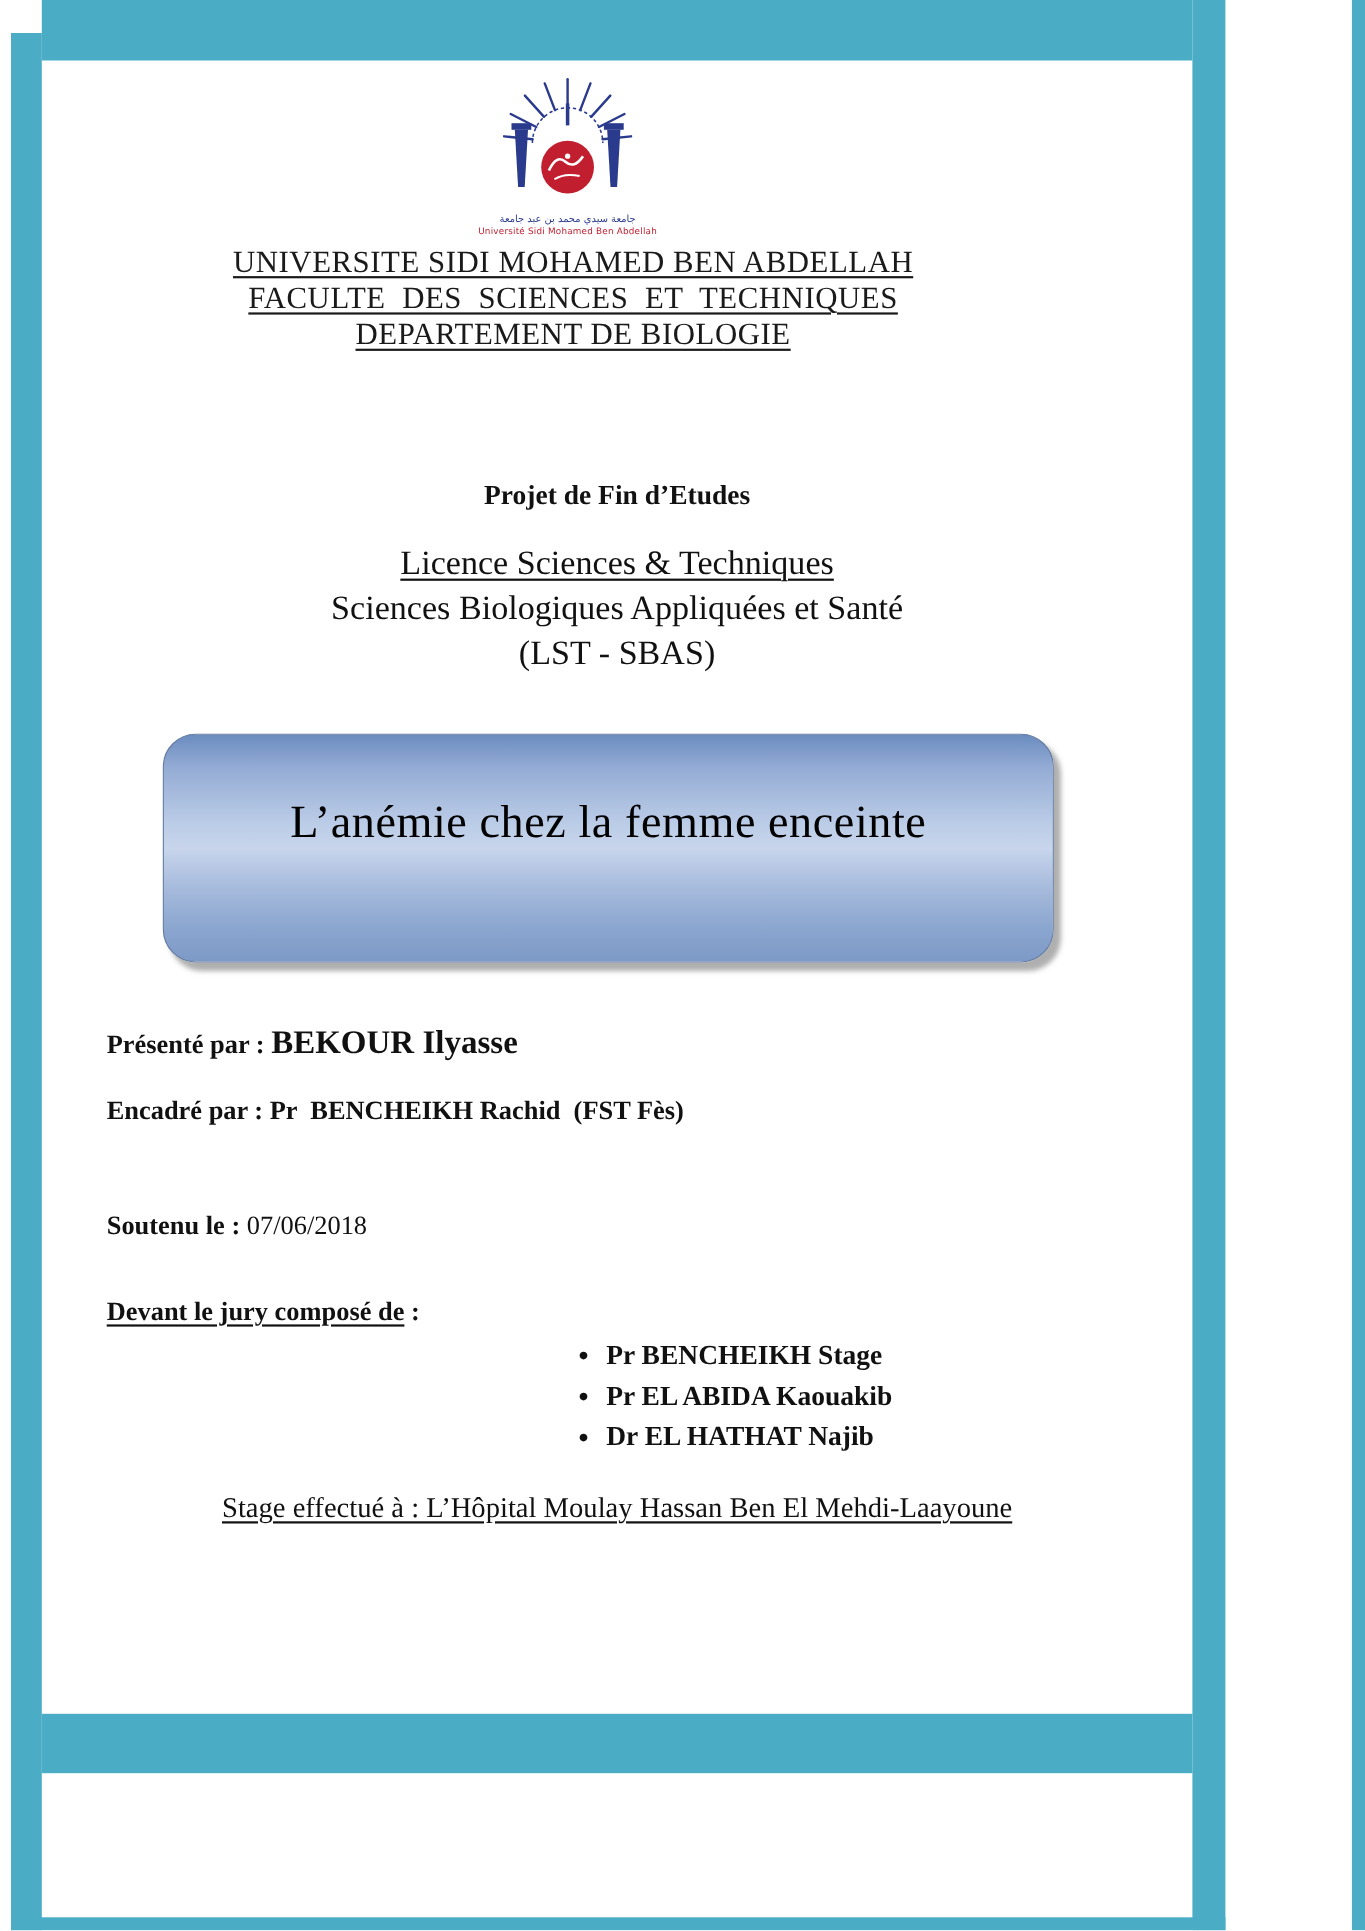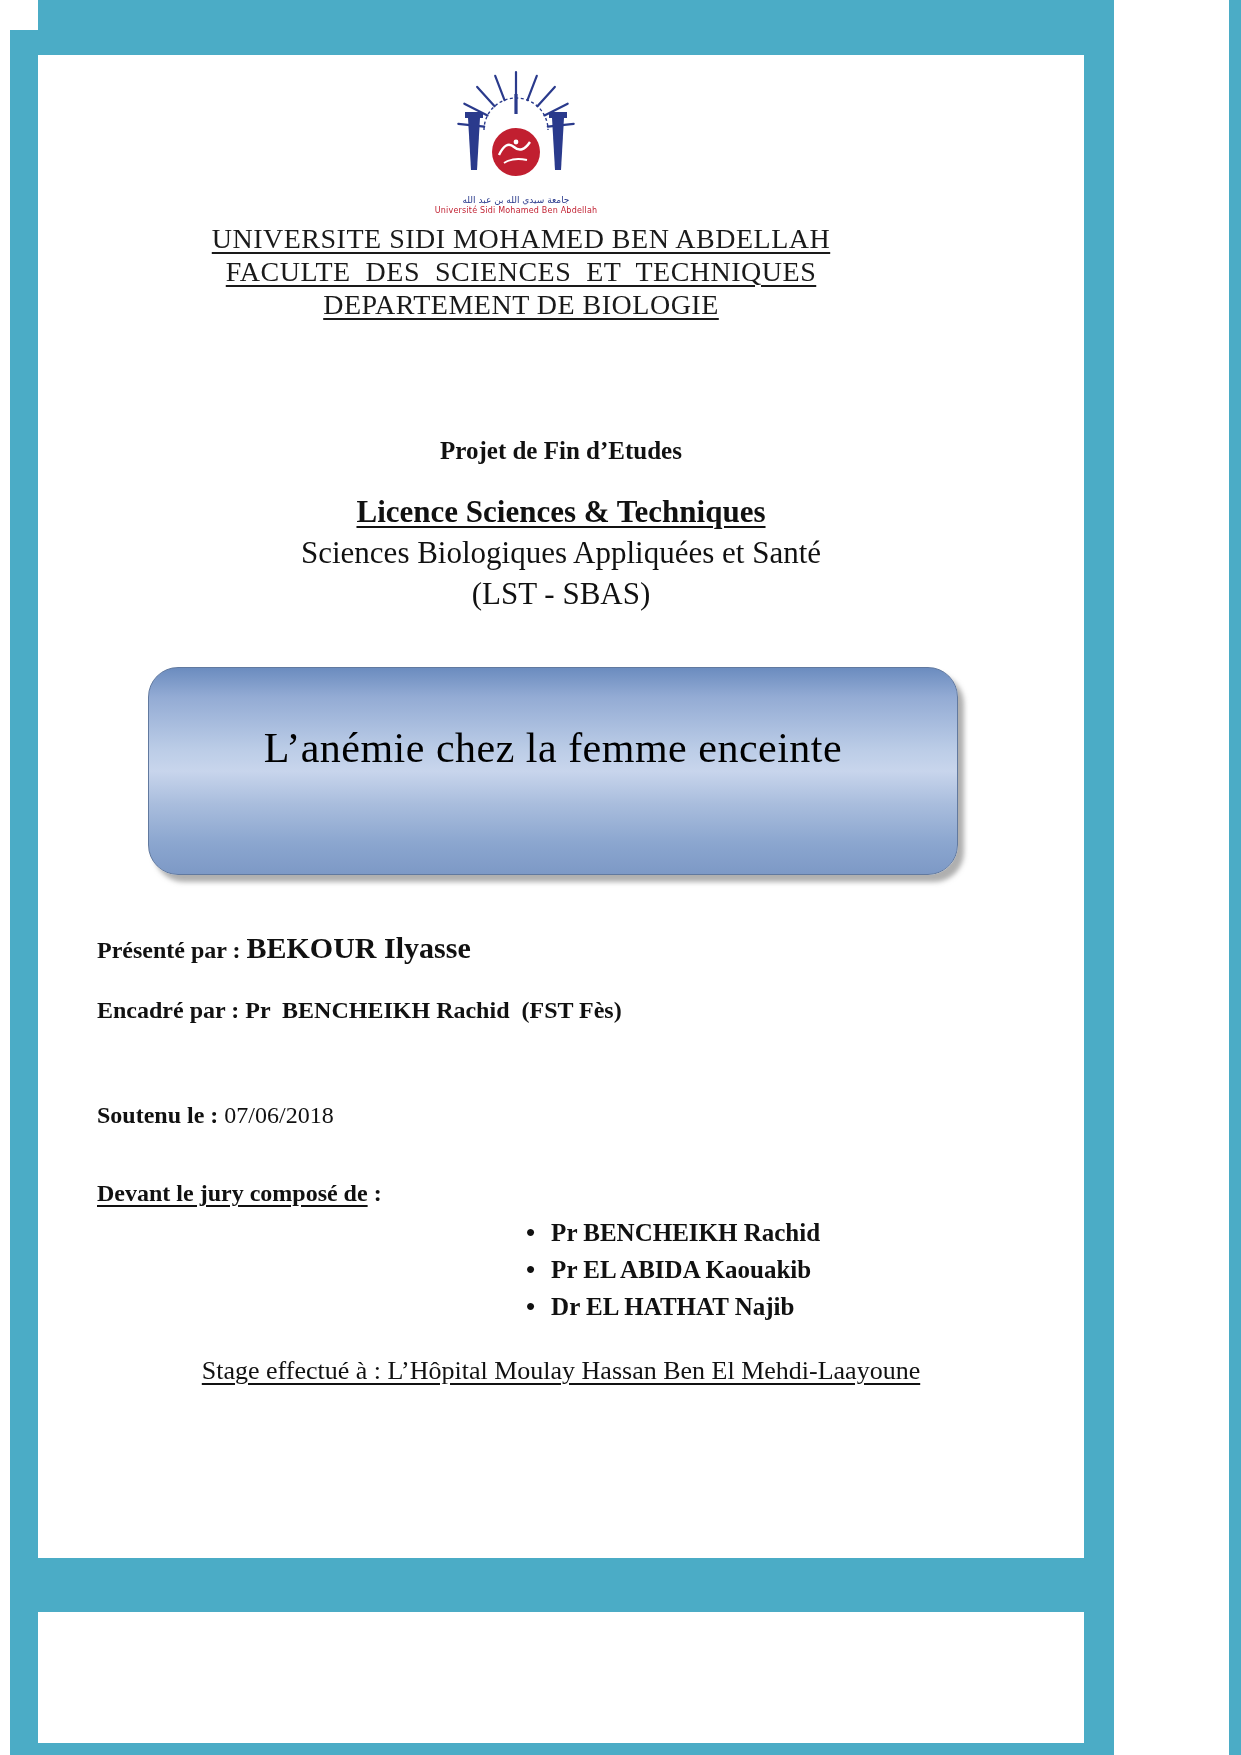--- a/index.html
+++ b/index.html
@@ -66,21 +66,21 @@
     transform: translateX(-40px);
     font-size: 28px;
     letter-spacing: .5px;
     color: #1a1a1a;
   }
   .header-line { line-height: 33px; }
 
   
   .center-line { position: absolute; left: 0; width: 100%; text-align: center; }
   .projet    { top: 437px; font-size: 25px; font-weight: bold; }
-  .licence   { top: 494px; font-size: 31px; font-weight: bold; }
+  .licence   { top: 494px; font-size: 31px; }
   .specialty { top: 535px; font-size: 31px; }
   .abbrev    { top: 576px; font-size: 31px; }
 
   
   .title-box {
     position: absolute;
     left: 110px; top: 667px;
     width: 810px; height: 208px;
     border-radius: 30px;
     border: 1px solid #61799f;
@@ -155,21 +155,21 @@
         <path d="M27 52 L39 52 L36 104 L30 104 Z" fill="#2A3A8C"></path>
 
         <rect x="108" y="46" width="18" height="6" fill="#2A3A8C"></rect>
         <path d="M111 52 L123 52 L120 104 L114 104 Z" fill="#2A3A8C"></path>
 
         <circle cx="75" cy="86" r="24" fill="#C11F30"></circle>
         <path d="M58 89 q7 -15 15 -8 q8 7 16 -5" stroke="#ffffff" stroke-width="2.4" fill="none"></path>
         <path d="M63 97 q9 -6 23 -3" stroke="#ffffff" stroke-width="1.8" fill="none"></path>
         <circle cx="75" cy="76" r="2.4" fill="#ffffff"></circle>
       </svg>
-      <div class="logo-arabic">جامعة سيدي الله بن عبد الله</div>
+      <div class="logo-arabic">جامعة سيدي محمد بن عبد جامعة</div>
       <div class="logo-caption">Université Sidi Mohamed Ben Abdellah</div>
     </div>
 
     <div class="header-block">
       <div class="header-line"><span class="u">UNIVERSITE SIDI MOHAMED BEN ABDELLAH</span></div>
       <div class="header-line"><span class="u pre">FACULTE  DES  SCIENCES  ET  TECHNIQUES</span></div>
       <div class="header-line"><span class="u">DEPARTEMENT DE BIOLOGIE</span></div>
     </div>
 
     <div class="center-line projet"><span>Projet de Fin d’Etudes</span></div>
@@ -196,21 +196,21 @@
       <span>07/06/2018</span>
     </div>
 
     <div class="detail jury-heading">
       <span class="u">Devant le jury composé de</span><span> :</span>
     </div>
 
     <div class="jury-list">
       <div class="jury-item">
         <span class="bullet">•</span>
-        <span>Pr BENCHEIKH Rachid</span>
+        <span>Pr BENCHEIKH Stage</span>
       </div>
       <div class="jury-item">
         <span class="bullet">•</span>
         <span>Pr EL ABIDA Kaouakib</span>
       </div>
       <div class="jury-item">
         <span class="bullet">•</span>
         <span>Dr EL HATHAT Najib</span>
       </div>
     </div>

